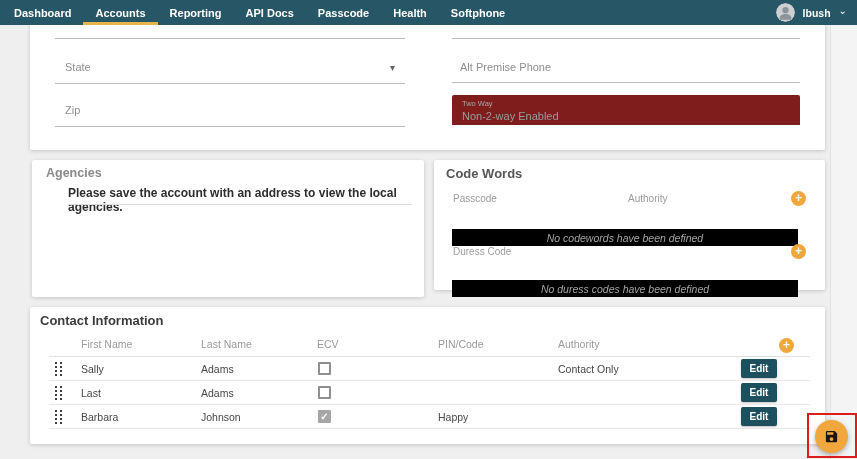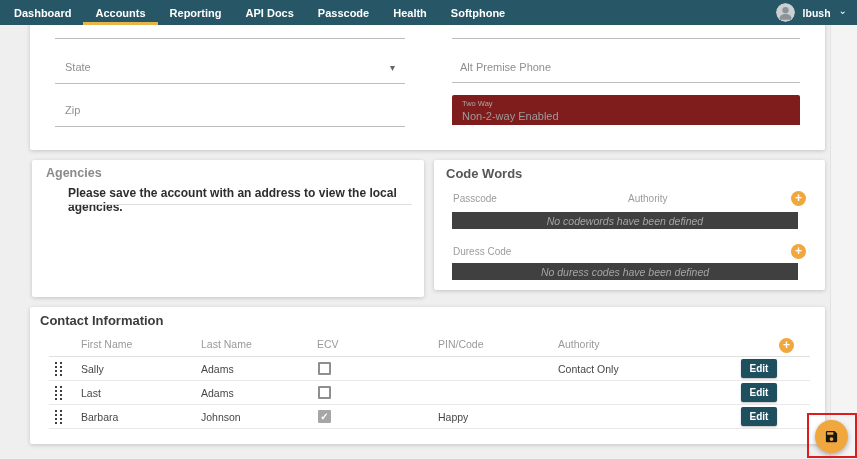--- a/index.html
+++ b/index.html
@@ -36,21 +36,21 @@
 
   
   .card-title-light { position:absolute; left:14px; top:6px; font-size:12.5px; color:#8a8a8a; }
   .agencies-msg { position:absolute; left:36px; top:26px; font-size:12px; font-weight:bold; color:#2e2e2e; }
   .agencies-divider { position:absolute; left:36px; top:44px; width:344px; height:1px; background:#ddd; }
 
   
   .card-title { position:absolute; left:12px; top:6px; font-size:13px; color:#565656; }
   .cw-label { position:absolute; font-size:10px; color:#9c9c9c; }
   .add-btn { position:absolute; width:15px; height:15px; border-radius:50%; background:#F0A73E; border:none; color:#fff; font-size:12px; line-height:13px; font-weight:bold; text-align:center; cursor:pointer; padding:0; }
-  .empty-bar { position:absolute; left:18px; width:346px; height:17px; background:#404040; display:flex; align-items:center; justify-content:center; }
+  .empty-bar { position:absolute; left:18px; width:346px; height:17px; background:#000000; display:flex; align-items:center; justify-content:center;margin-top:17px; }
   .empty-bar span { font-size:10.5px; font-style:italic; color:#a5a5a5; }
 
   
   .contacts-title { position:absolute; left:10px; top:6px; font-size:13px; color:#3c3c3c; }
   .ctable { position:absolute; left:19px; top:25px; width:761px; }
   .crow { display:grid; grid-template-columns:32px 120px 116px 121px 120px 172px 80px; align-items:center; height:24px; border-bottom:1px solid #e9e9e9; }
   .chead { height:25px; border-bottom:1px solid #e0e0e0; }
   .chead span { font-size:10.5px; color:#9a9a9a; }
   .cell { font-size:10.5px; color:#474747; }
   .drag { display:grid; grid-template-columns:repeat(2,2px); grid-auto-rows:2px; gap:2px 3px; margin-left:6px; cursor:grab; }

